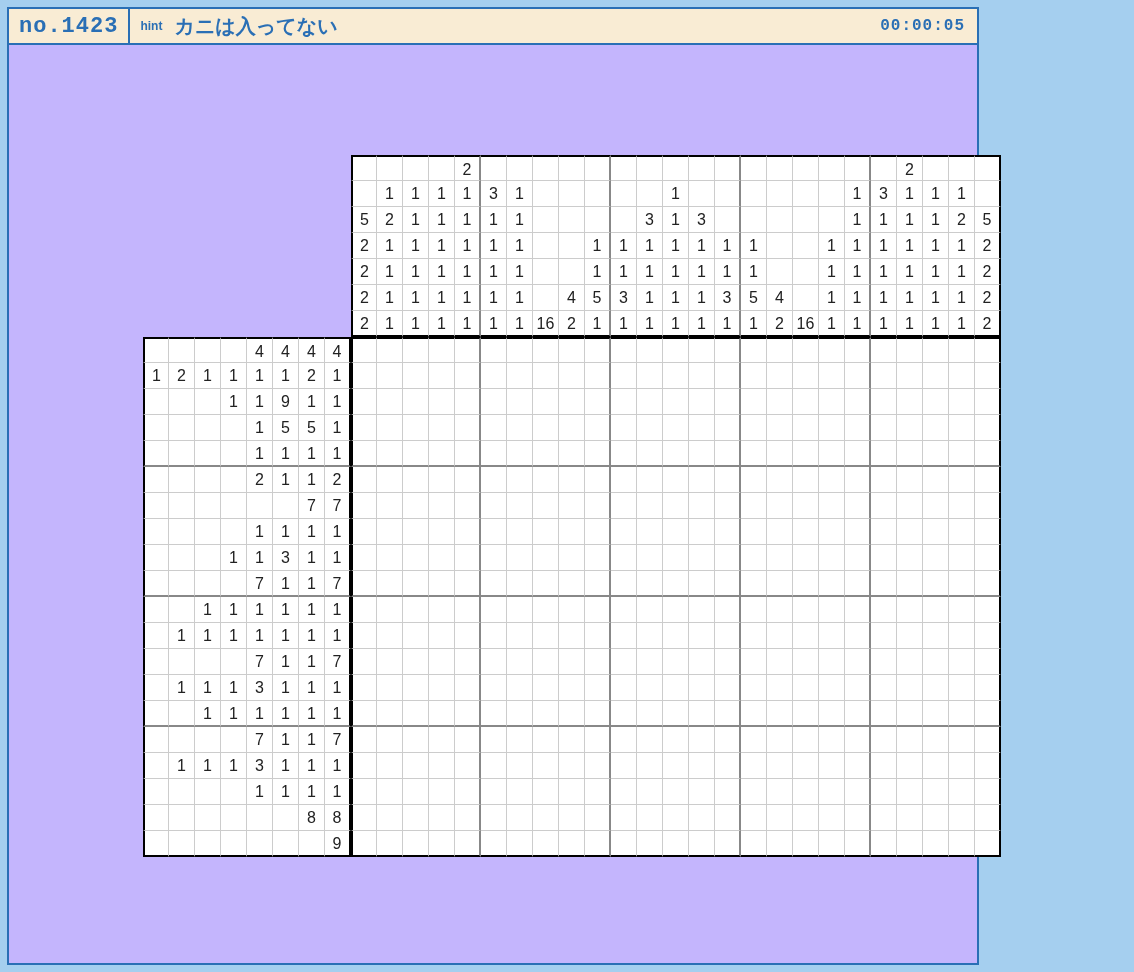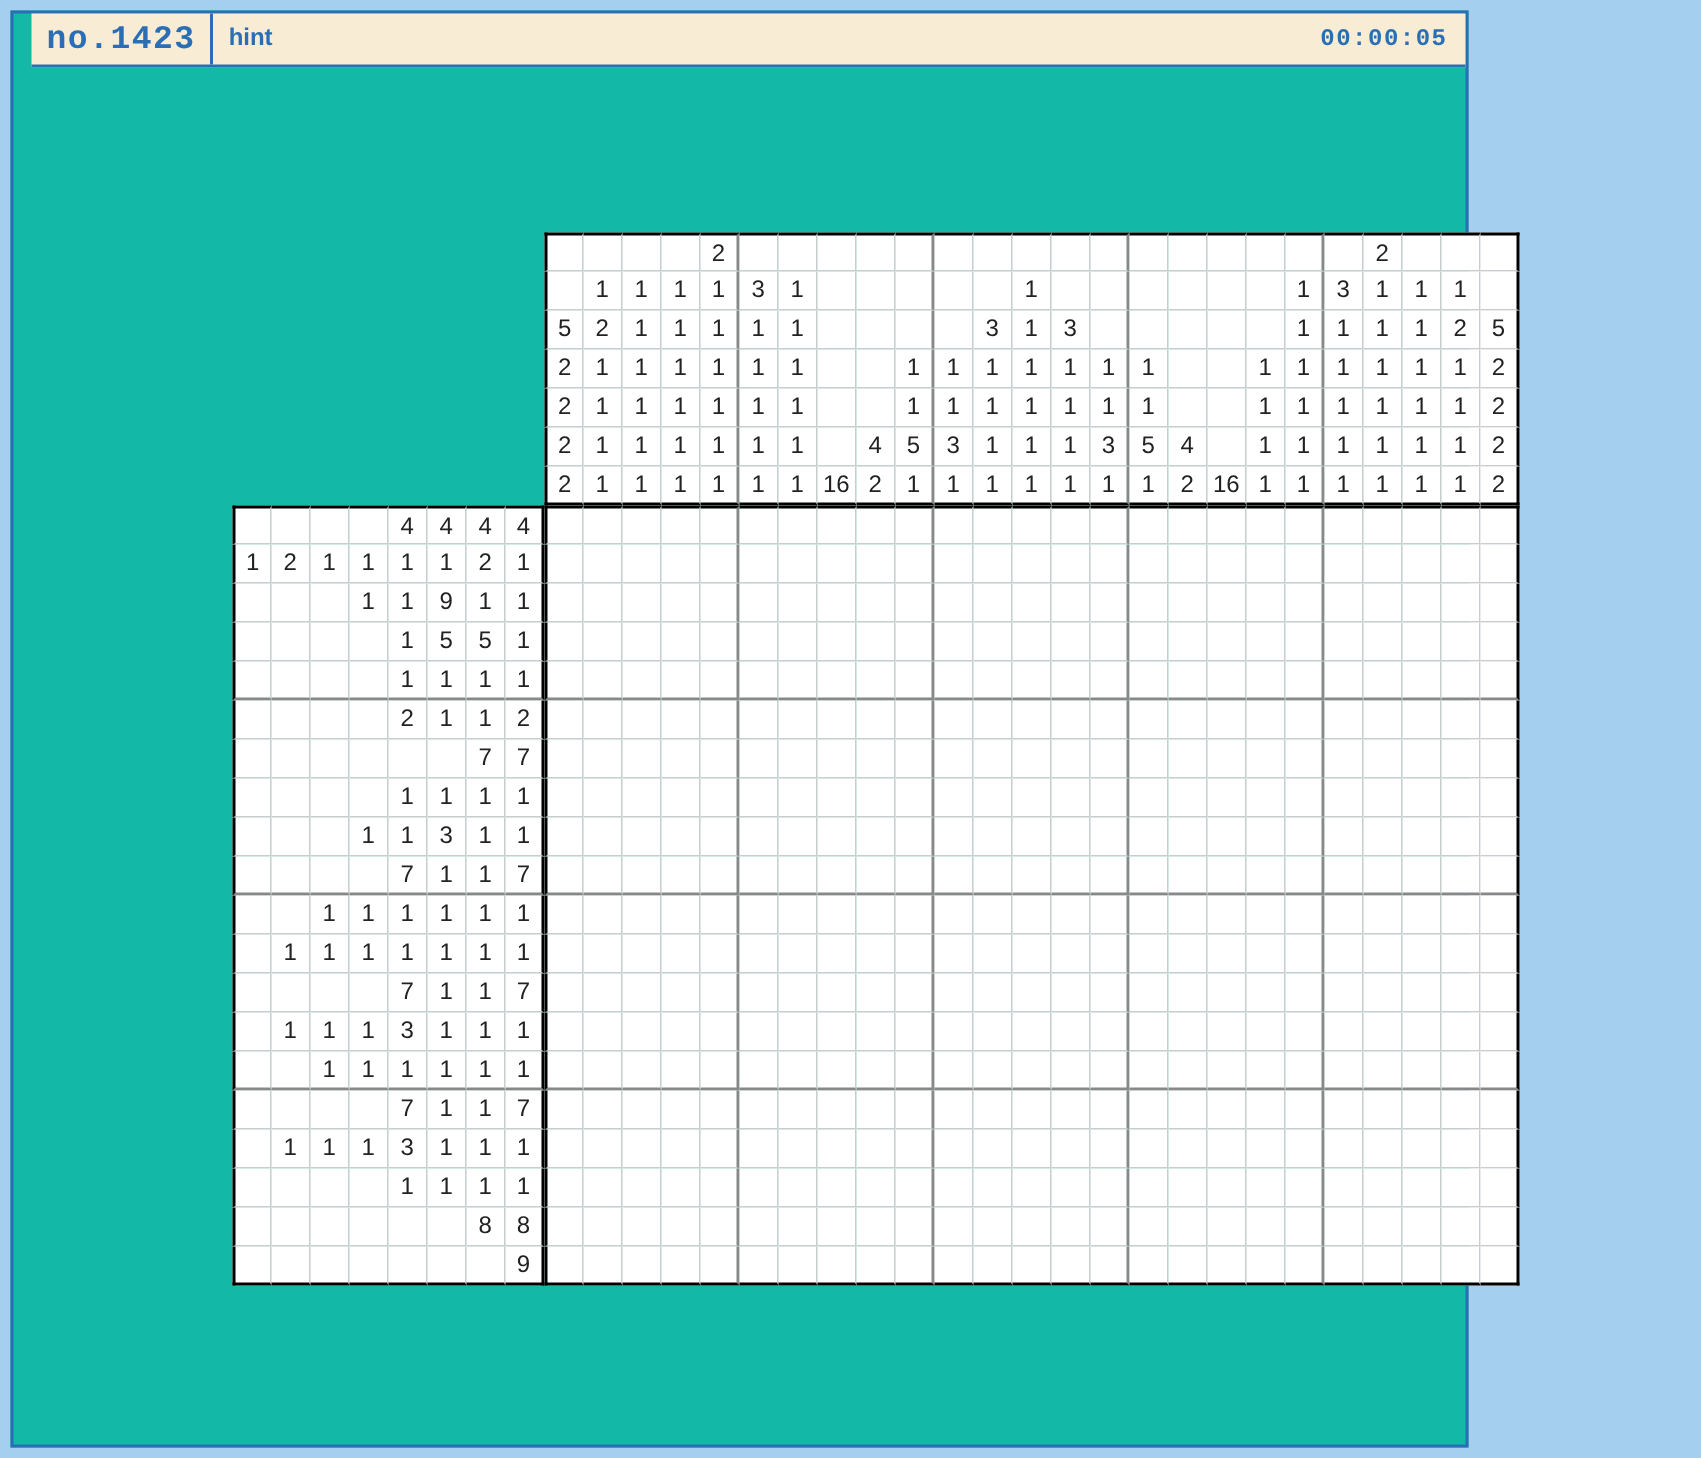--- a/index.html
+++ b/index.html
@@ -2,25 +2,24 @@
 <html><head>
 <meta charset="utf-8">
 <style>
   * { box-sizing: border-box; margin: 0; padding: 0; }
   body {
     background: #a5cfef;
     font-family: "Helvetica Neue", Arial, sans-serif;
     padding: 7px;
   }
   .frame {
-    background: #14b8a6;
+    background: #c4b5fd;
     border: 2px solid #2a6fb5;
     width: 972px;
     height: 958px;
-    padding-left: 12px;
   }
   .header {
     display: flex;
     background: #f9ecd4;
     border-bottom: 2px solid #2a6fb5;
     height: 36px;
     align-items: stretch;
   }
   .header .no-box {
     border-right: 2px solid #2a6fb5;
@@ -35,21 +34,21 @@
   }
   .header .hint-box {
     flex: 1;
     display: flex;
     align-items: center;
     padding: 0 10px;
     gap: 12px;
   }
   .header .hint-label {
     color: #2a6fb5;
-    font-size: 16px;
+    font-size: 12px;
     font-weight: 700;
   }
   .header .hint-text {
     color: #2a6fb5;
     font-size: 20px;
     font-weight: 600;
   }
   .header .timer {
     color: #2a6fb5;
     font-weight: 700;
@@ -92,20 +91,21 @@
   .cell.frame-right { border-right: 2px solid #000; }
 </style>
 </head>
 <body>
 
 <div class="frame">
   <div class="header">
     <div class="no-box">no.1423</div>
     <div class="hint-box">
       <span class="hint-label">hint</span>
+      <span class="hint-text">カニは入ってない</span>
     </div>
     <div class="timer">00:00:05</div>
   </div>
   <div class="puzzle-area">
     <div class="nono" id="nono"><div class="row">
           <div class="cell empty"></div>
           <div class="cell empty"></div>
           <div class="cell empty"></div>
           <div class="cell empty"></div>
           <div class="cell empty"></div>

